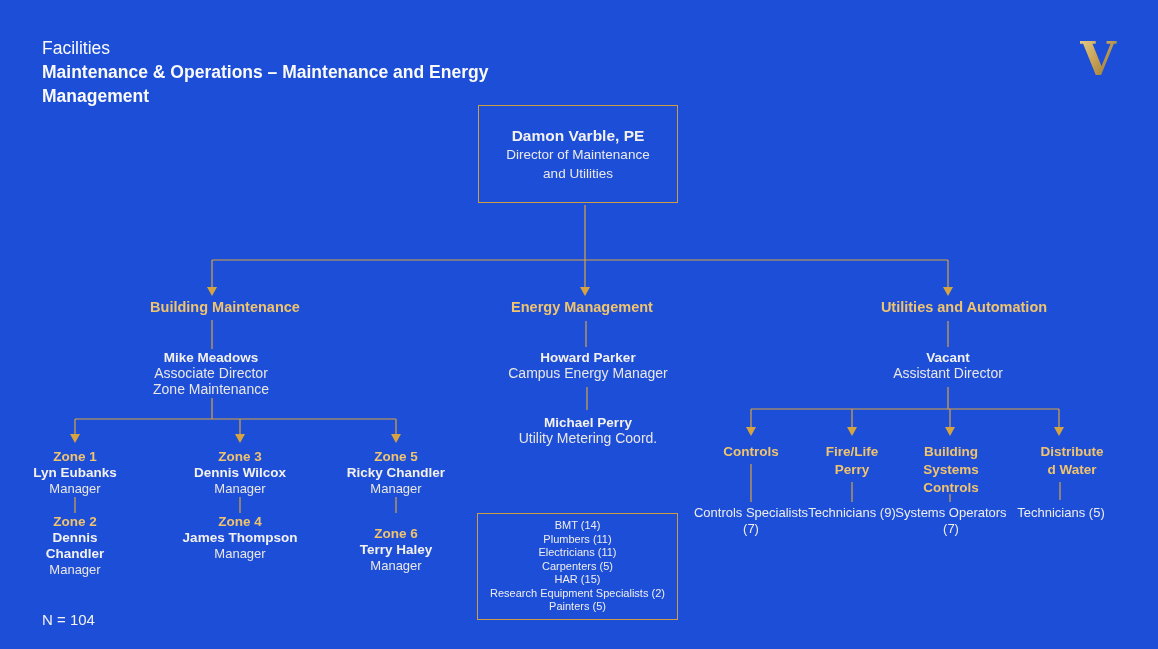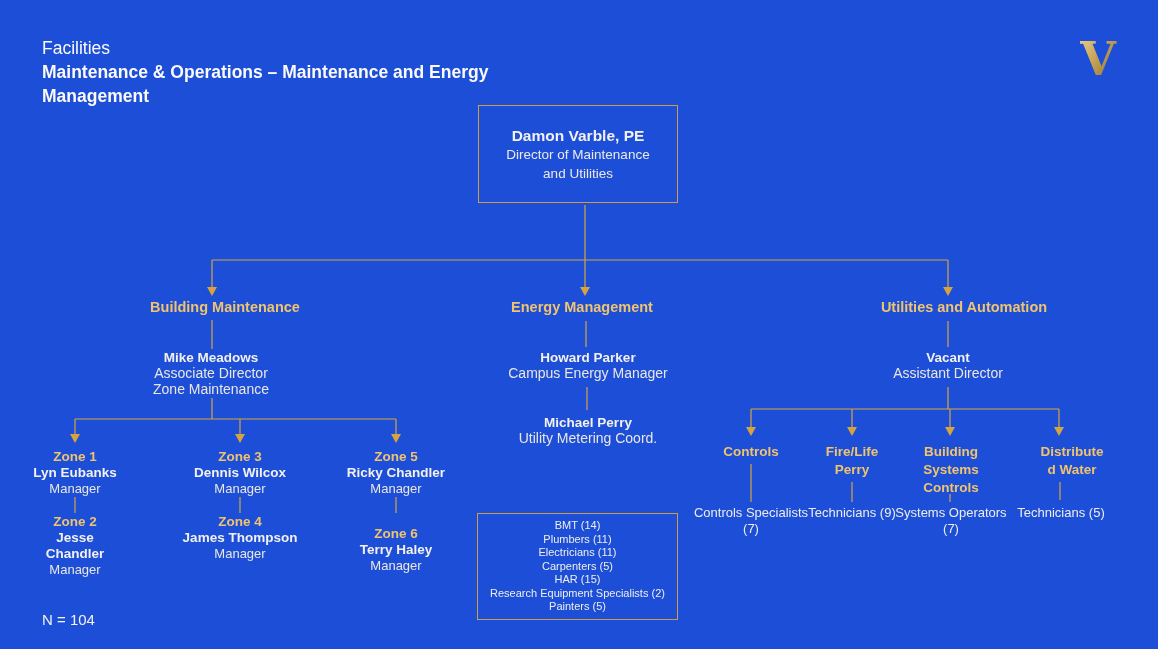--- a/index.html
+++ b/index.html
@@ -145,21 +145,21 @@
     <div class="role">Manager</div>
   </div>
   <div class="centered zone-card" style="left:396px;top:448px;width:140px;">
     <div class="zone">Zone 5</div>
     <div class="name">Ricky Chandler</div>
     <div class="role">Manager</div>
   </div>
 
   <div class="centered zone-card" style="left:75px;top:513px;width:92px;">
     <div class="zone">Zone 2</div>
-    <div class="name">Jesse Chandler</div>
+    <div class="name">Dennis Chandler</div>
     <div class="role">Manager</div>
   </div>
   <div class="centered zone-card" style="left:240px;top:513px;width:170px;">
     <div class="zone">Zone 4</div>
     <div class="name">James Thompson</div>
     <div class="role">Manager</div>
   </div>
   <div class="centered zone-card" style="left:396px;top:513px;width:140px;margin-top:12px;">
     <div class="zone">Zone 6</div>
     <div class="name">Terry Haley</div>

